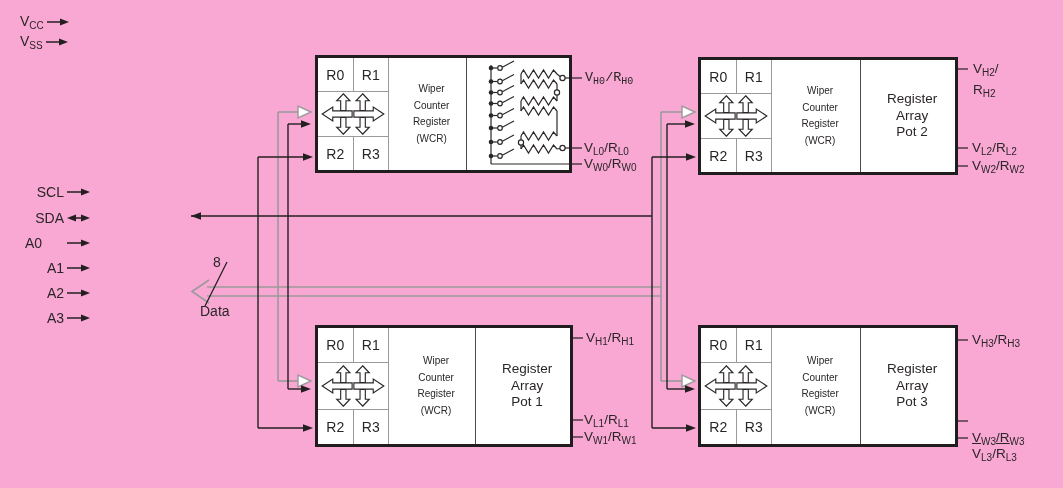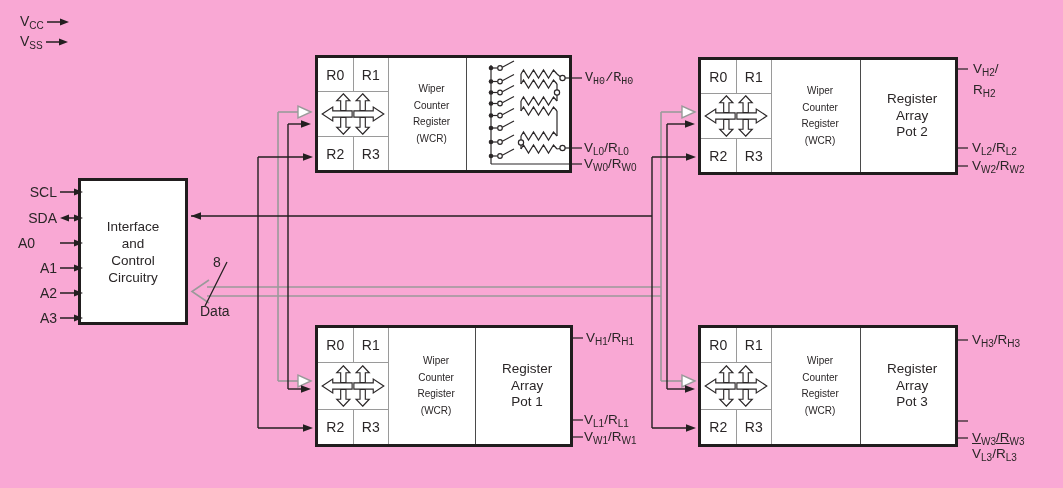--- a/index.html
+++ b/index.html
@@ -22,21 +22,21 @@
   .wcrsec{display:flex;align-items:center;justify-content:center;text-align:center;
           white-space:pre-line;font-size:10px;line-height:16.5px;box-sizing:border-box;
           border-right:1.6px solid #4a4a4a;}
   .arrsec{display:flex;align-items:center;justify-content:center;text-align:center;
           white-space:pre-line;font-size:13.5px;line-height:16.5px;}
   .laddersec{position:relative;}
   .pinlabel{position:absolute;font-size:13.5px;line-height:17px;white-space:nowrap;z-index:3;}
   .sub{font-size:10px;vertical-align:-3px;}
   .pinrow{position:absolute;display:flex;align-items:center;gap:3px;height:18px;
           font-size:14px;z-index:3;}
-  .pinrow.leftpin{left:5px;width:78px;justify-content:flex-end;}
+  .pinrow.leftpin{left:12px;width:78px;justify-content:flex-end;}
   .buslbl{position:absolute;font-size:14px;z-index:3;}
 </style>
 </head>
 <body>
 
 <div class="canvas">
 
   <svg class="overlay" width="1063" height="488" viewBox="0 0 1063 488">
     <defs>
       <g id="xarrows">
@@ -165,26 +165,20 @@
     </svg>
   </div>
   <div class="pinrow leftpin" style="top:309px;">
     <span>A3</span>
     <svg width="23" height="12">
       <line x1="0" y1="6" x2="15" y2="6" stroke="#231f20" stroke-width="1.5"></line>
       <polygon points="23,6 14,2.4 14,9.6" fill="#231f20"></polygon>
     </svg>
   </div>
 
-  <div class="block iface" style="left:78px;top:178px;width:110px;height:147px;">
-    <span>Interface
-and
-Control
-Circuitry</span>
-  </div>
 
   <div class="buslbl" style="left:213px;top:254px;">8</div>
   <div class="buslbl" style="left:200px;top:303px;">Data</div>
 
   <div class="block" style="left:315px;top:55px;width:257px;height:118px;">
     <div class="reggrid">
       <div class="rrow top" style="height:33px;">
         <div class="rcell">R0</div>
         <div class="rcell">R1</div>
       </div>

